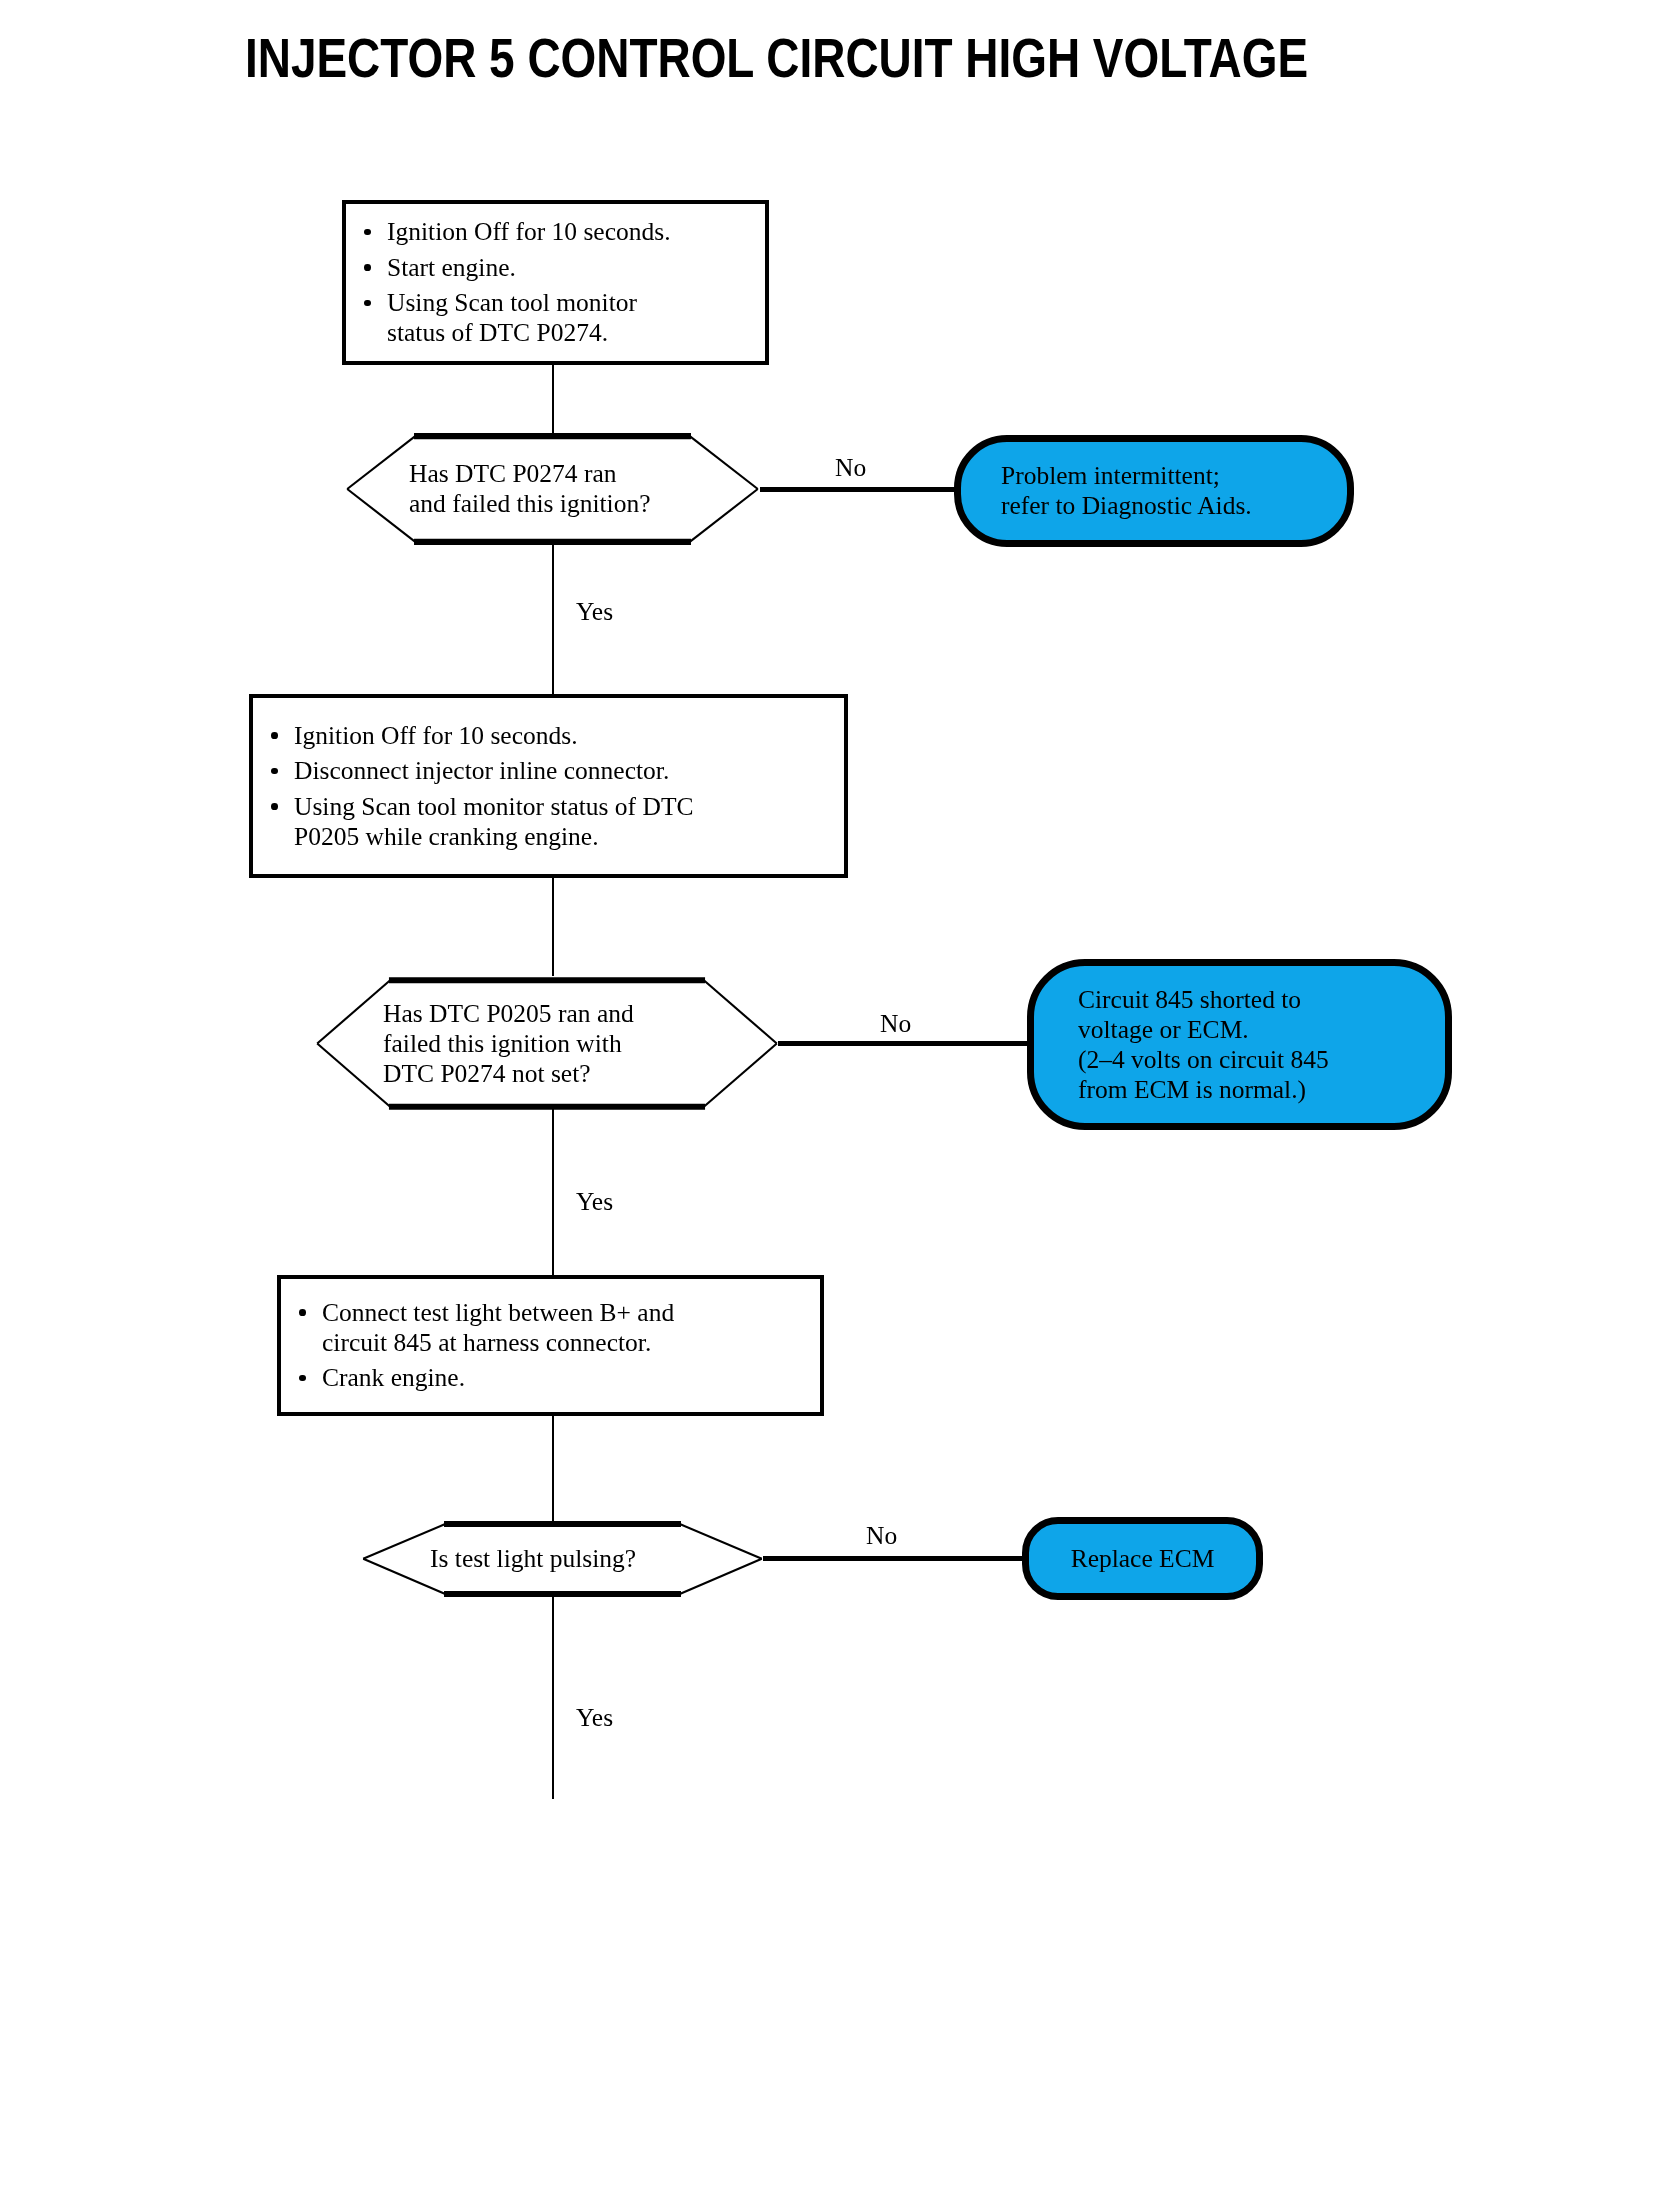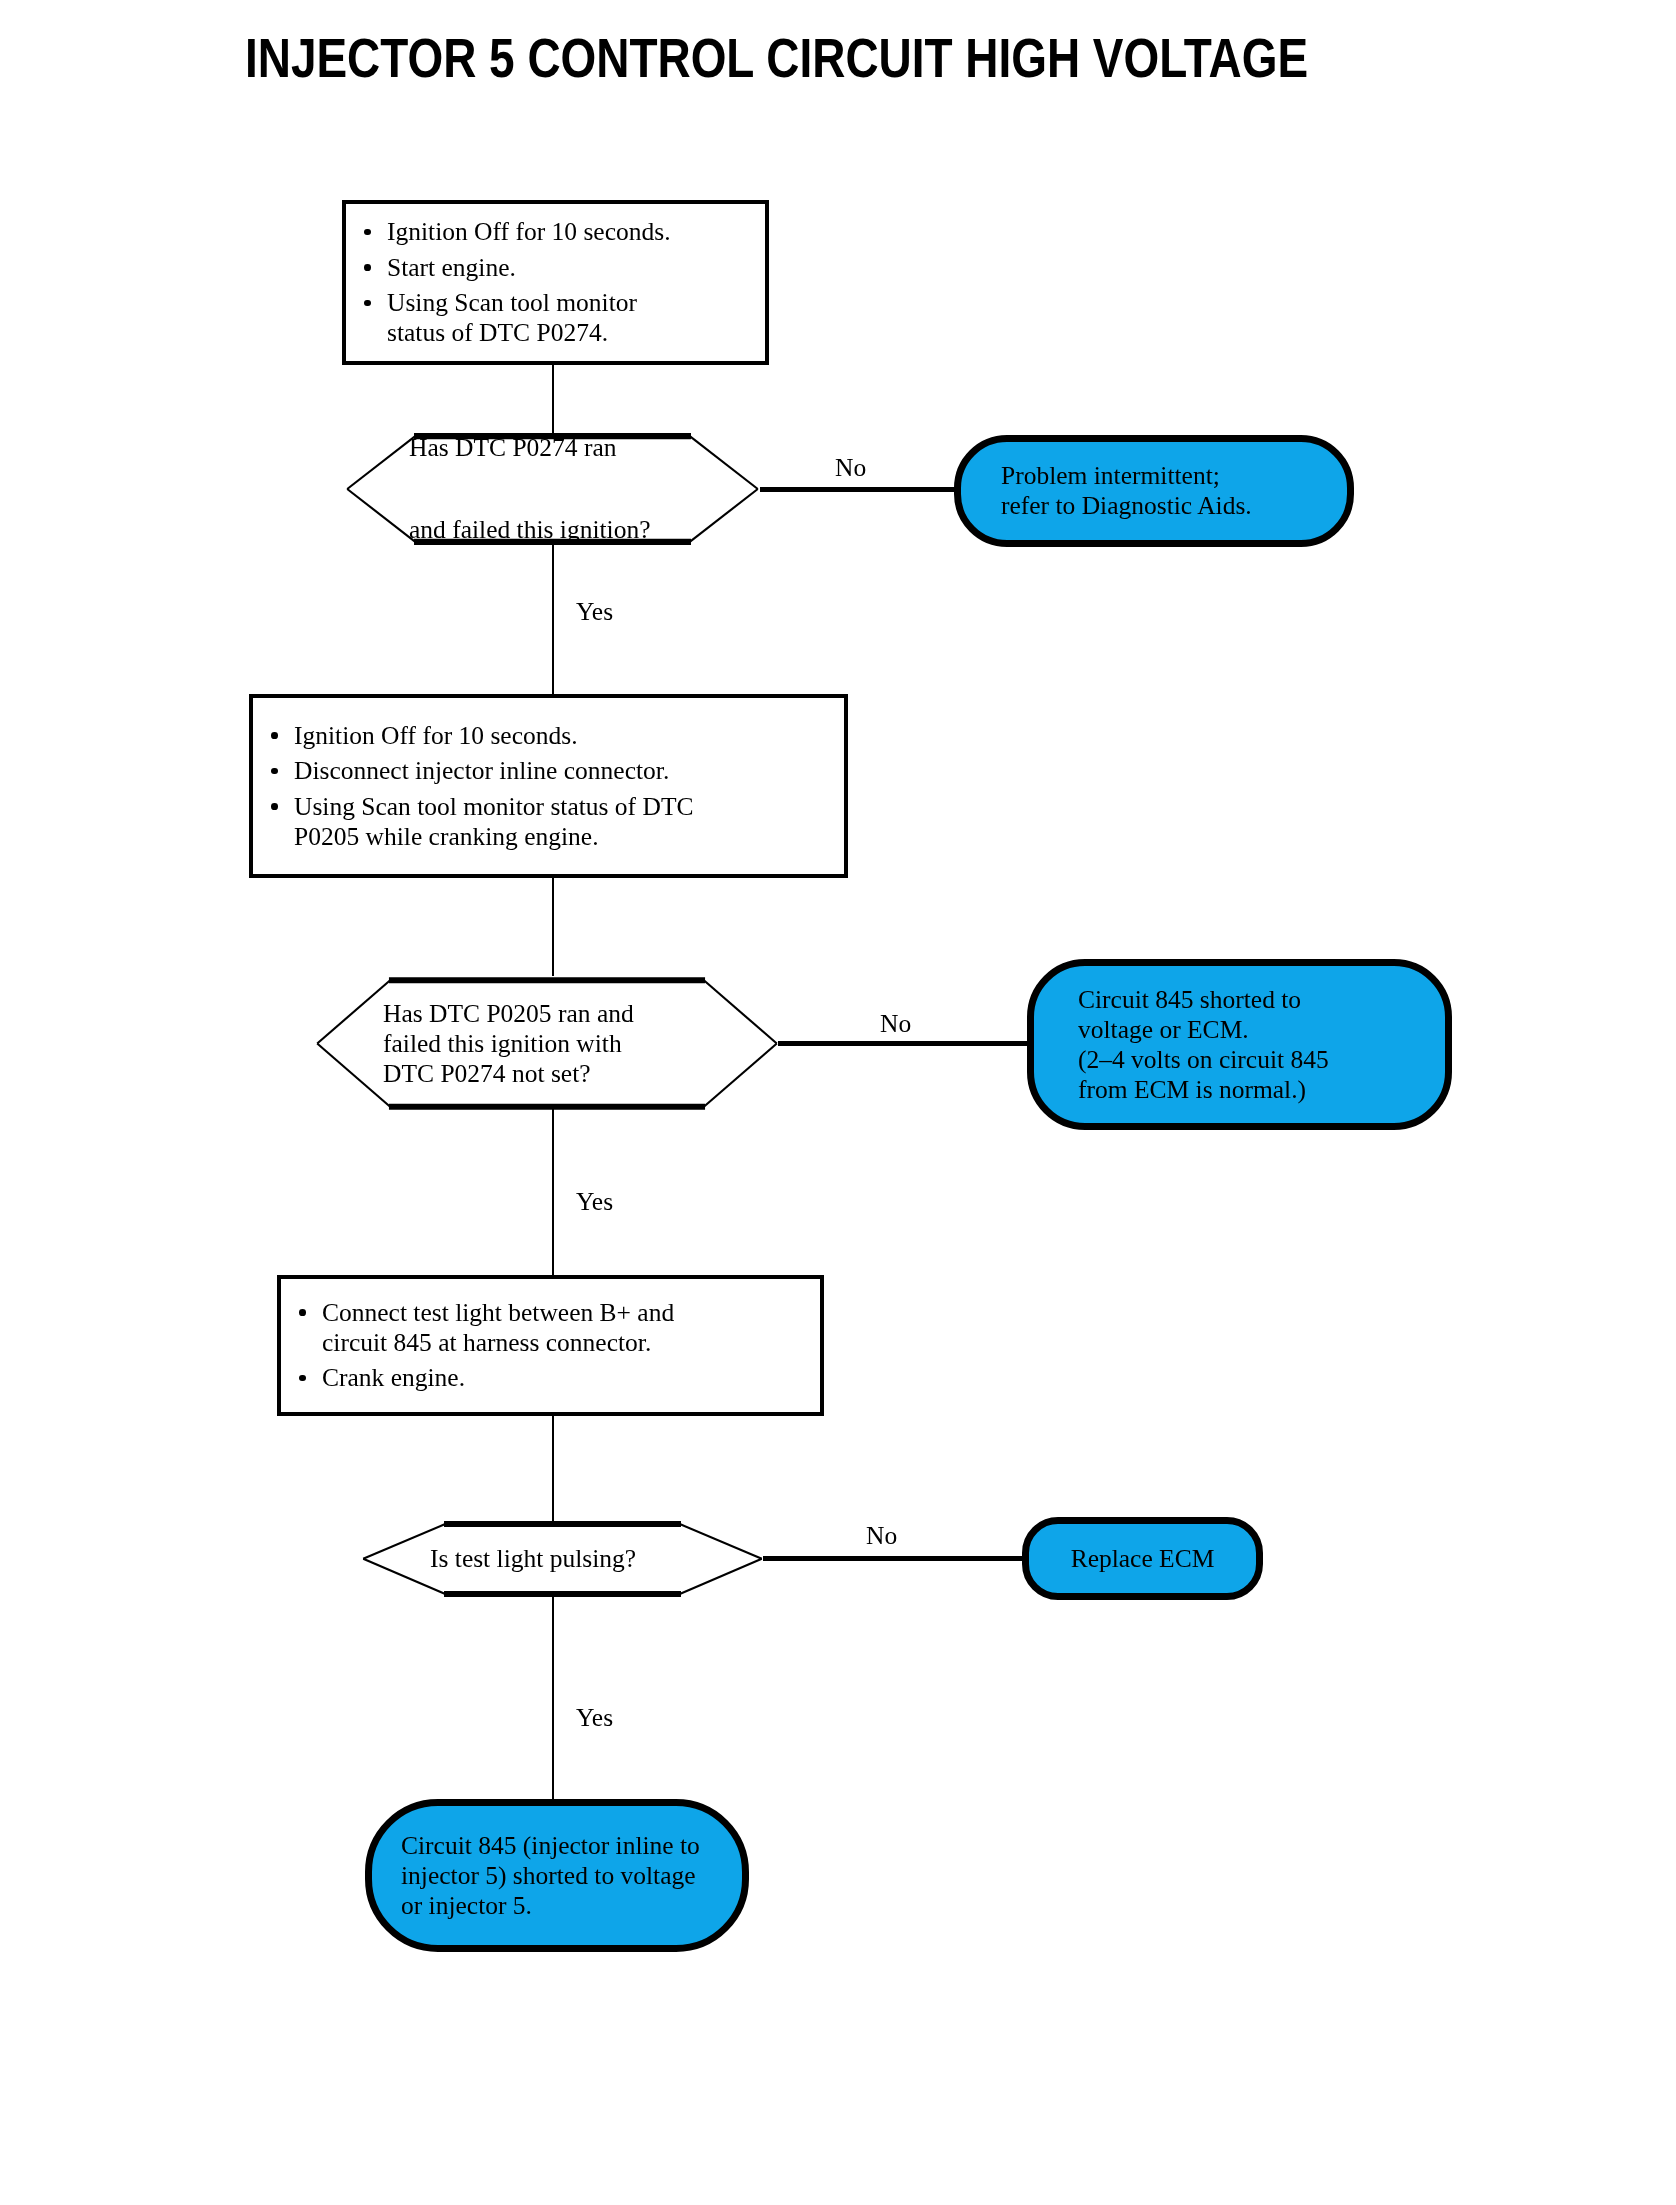--- a/index.html
+++ b/index.html
@@ -68,21 +68,21 @@
 
   <div class="hex" style="left:346px;top:433px;width:413px;height:112px;">
     <svg width="413" height="112" viewBox="0 0 680 184">
       <line x1="112" y1="5" x2="568" y2="5" stroke="#000" stroke-width="10"></line>
       <line x1="112" y1="179" x2="568" y2="179" stroke="#000" stroke-width="10"></line>
       <line x1="2" y1="92" x2="114" y2="5" stroke="#000" stroke-width="3.5"></line>
       <line x1="2" y1="92" x2="114" y2="179" stroke="#000" stroke-width="3.5"></line>
       <line x1="678" y1="92" x2="566" y2="5" stroke="#000" stroke-width="3.5"></line>
       <line x1="678" y1="92" x2="566" y2="179" stroke="#000" stroke-width="3.5"></line>
     </svg>
-    <div class="hex-text" style="padding-left:63px;justify-content:space-between;">
+    <div class="hex-text" style="padding-left:63px;">
       <div class="ln">Has DTC P0274 ran</div>
       <div class="ln">and failed this ignition?</div>
     </div>
   </div>
 
   <div class="edge-label" style="left:835px;top:453px;">No</div>
   <div class="hline" style="left:760px;top:487px;width:196px;"></div>
 
   <div class="terminal" style="left:954px;top:435px;width:400px;height:112px;border-radius:53px;padding-left:40px;">
     <div class="ln">Problem intermittent;</div>
@@ -170,20 +170,15 @@
   <div class="edge-label" style="left:866px;top:1521px;">No</div>
   <div class="hline" style="left:763px;top:1556px;width:260px;"></div>
 
   <div class="terminal centered" style="left:1022px;top:1517px;width:241px;height:83px;border-radius:36px;">
     <div class="ln">Replace ECM</div>
   </div>
 
   <div class="vline" style="left:552px;top:1597px;height:202px;"></div>
   <div class="edge-label" style="left:576px;top:1703px;">Yes</div>
 
-  <div class="terminal" style="left:365px;top:1799px;width:384px;height:153px;border-radius:73px;padding-left:29px;">
-    <div class="ln">Circuit 845 (injector inline to</div>
-    <div class="ln">injector 5) shorted to voltage</div>
-    <div class="ln">or injector 5.</div>
-  </div>
 
 </div>
 
 
 </body></html>

